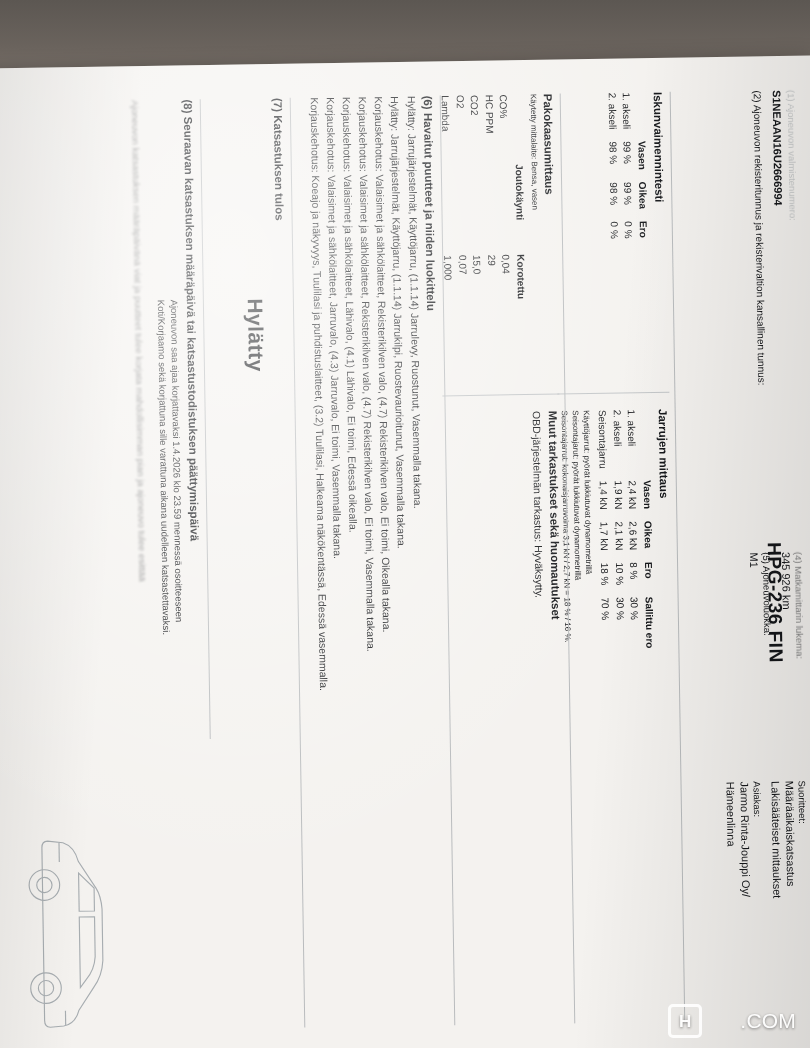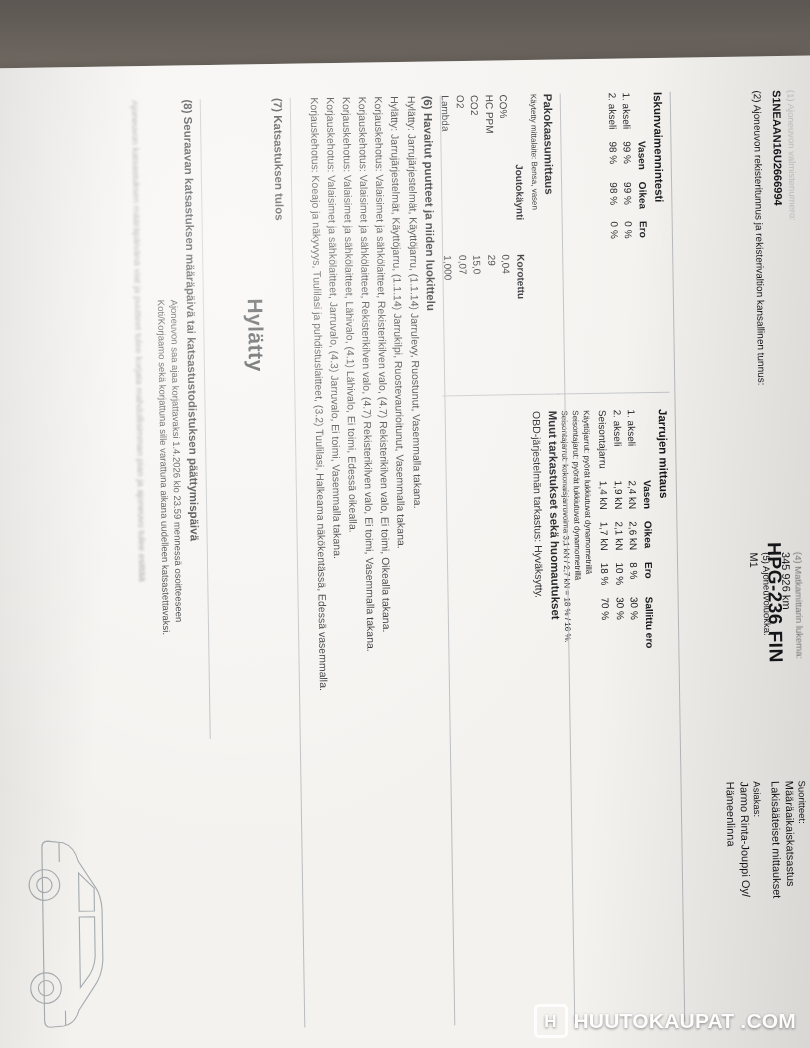--- a/index.html
+++ b/index.html
@@ -155,21 +155,21 @@
     text-shadow: 0 1px 3px rgba(0,0,0,0.5);
   }
   .wm .mark {
     width: 28px; height: 28px;
     border: 3px solid #ffffff;
     border-radius: 5px;
     display: flex; align-items: center; justify-content: center;
     font-size: 17px;
     line-height: 1;
   }
-  .wm .dotcom { font-weight: bold; }
+  .wm .dotcom { font-weight: normal; margin-left: 32px; }
 
   .blur-top {
     filter: blur(0.6px);
     opacity: 0.55;
   }
   .blur-bottom {
     filter: blur(0.8px);
     opacity: 0.5;
   }
 </style>
@@ -386,15 +386,14 @@
     </div>
 
   </div>
 
   <div class="paper-shade"></div>
   <div class="paper-shade2"></div>
 </div>
 
 <div class="wm">
   <span class="mark">H</span>
-  <span>HUUTOKAUPAT</span>
   <span class="dotcom">.COM</span>
 </div>
 
 </body></html>

